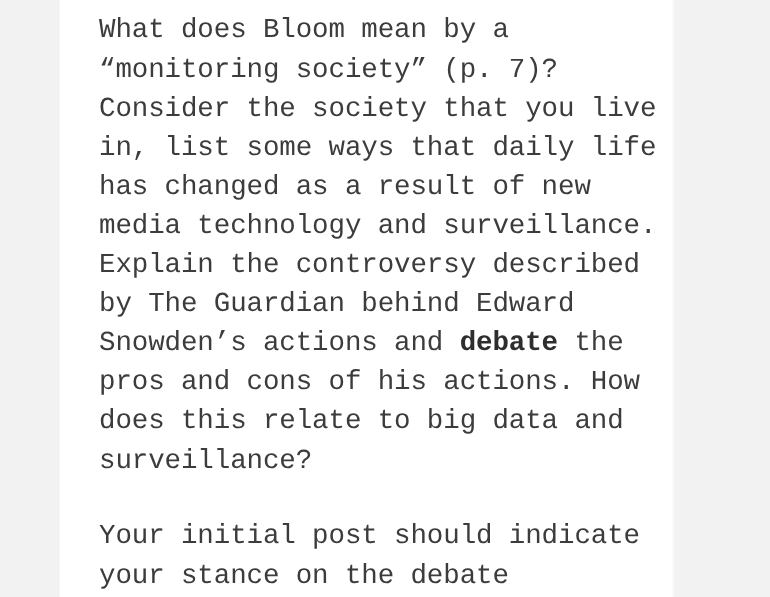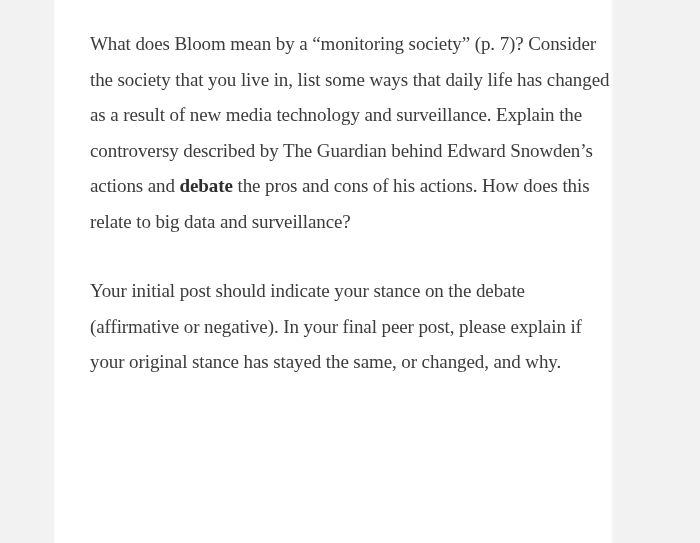--- a/index.html
+++ b/index.html
@@ -47,25 +47,25 @@
   }
   .text-body {
     position: absolute;
     left: 90px;
     top: 0;
     width: 525px;
     padding-top: 10px;
     box-sizing: border-box;
   }
   .para {
-    margin: 16px 0 34px 0;
-    font-size: 19px;
+    margin: 0 0 34px 0;
+    font-size: 25px;
     line-height: 35.5px;
     color: #3c3c3c;
-    font-family: Liberation Serif, serif;
+    font-family: Liberation Mono, monospace;
     letter-spacing: -0.1px;
   }
   .para:last-child {
     margin-bottom: 0;
   }
   .bold-word {
     font-weight: bold;
     color: #2e2e2e;
   }
 </style>

